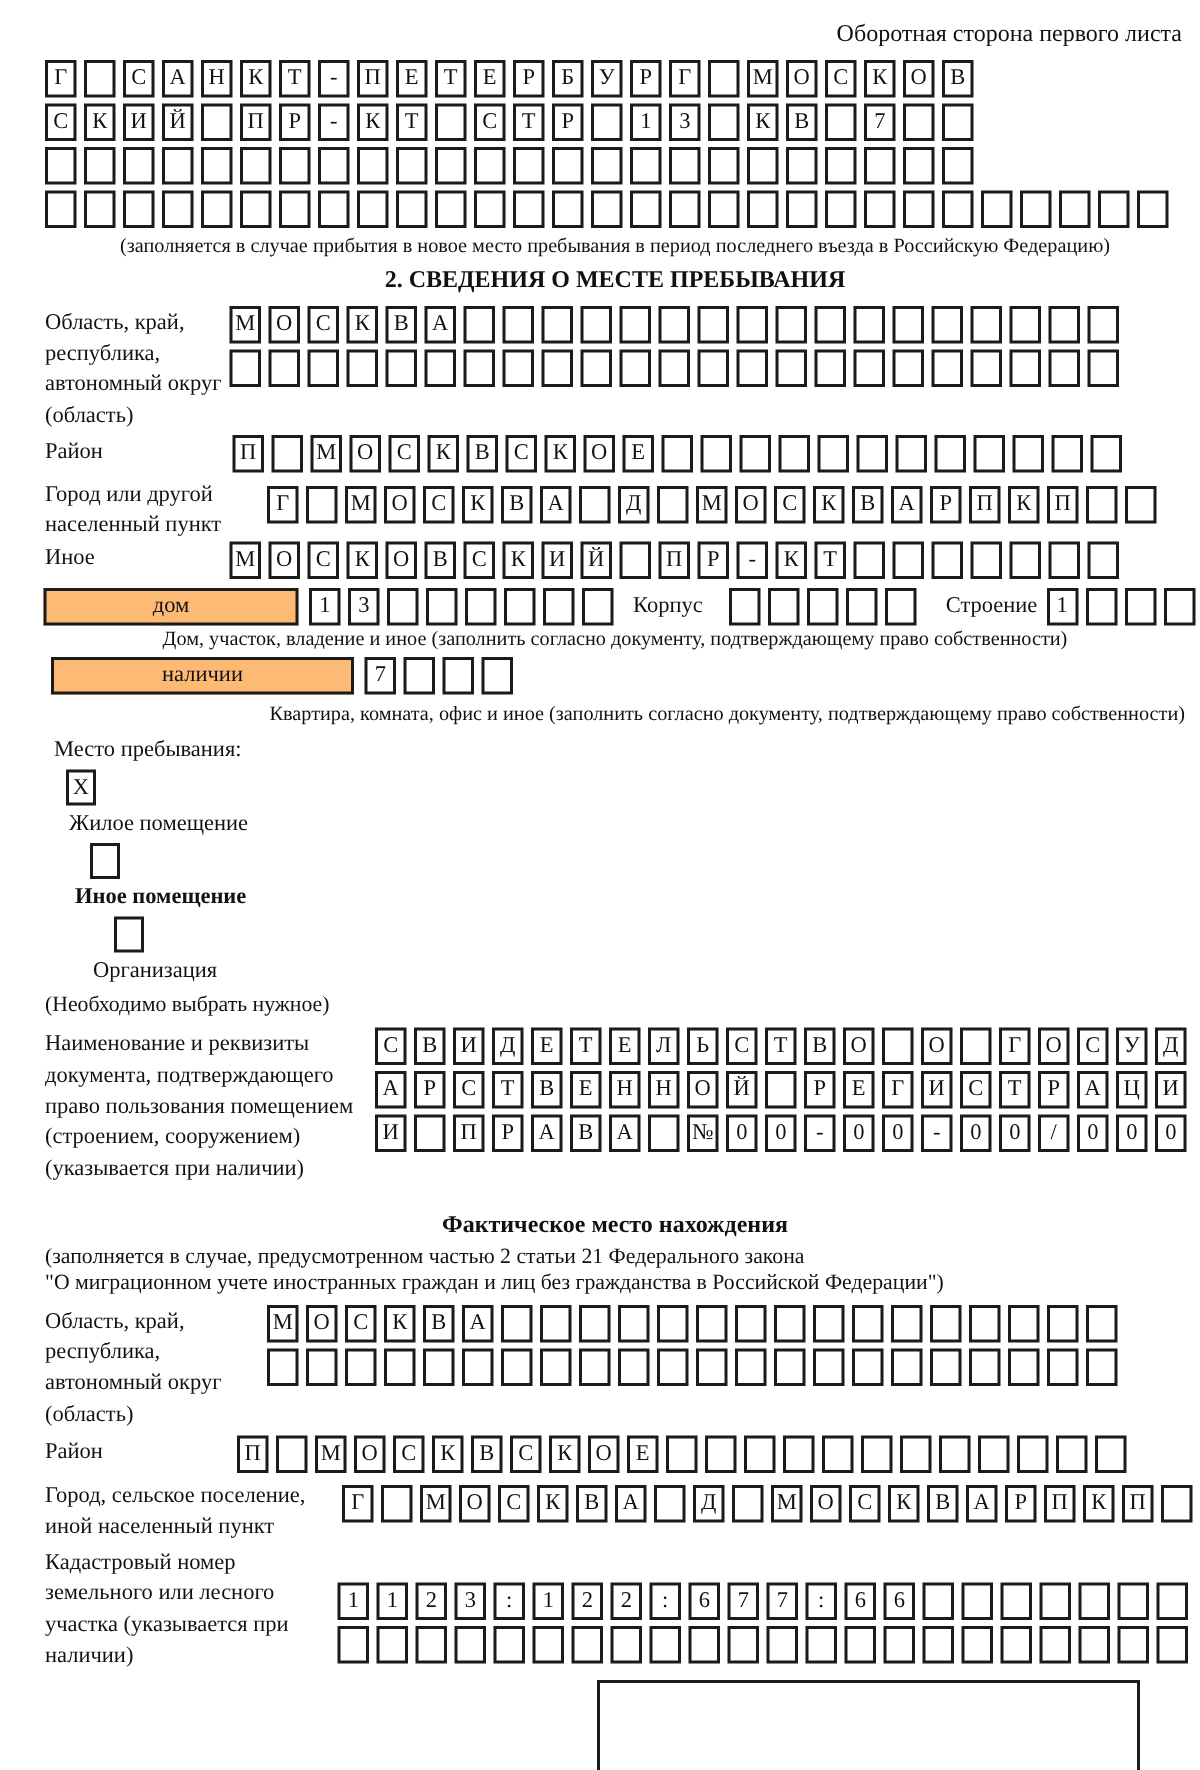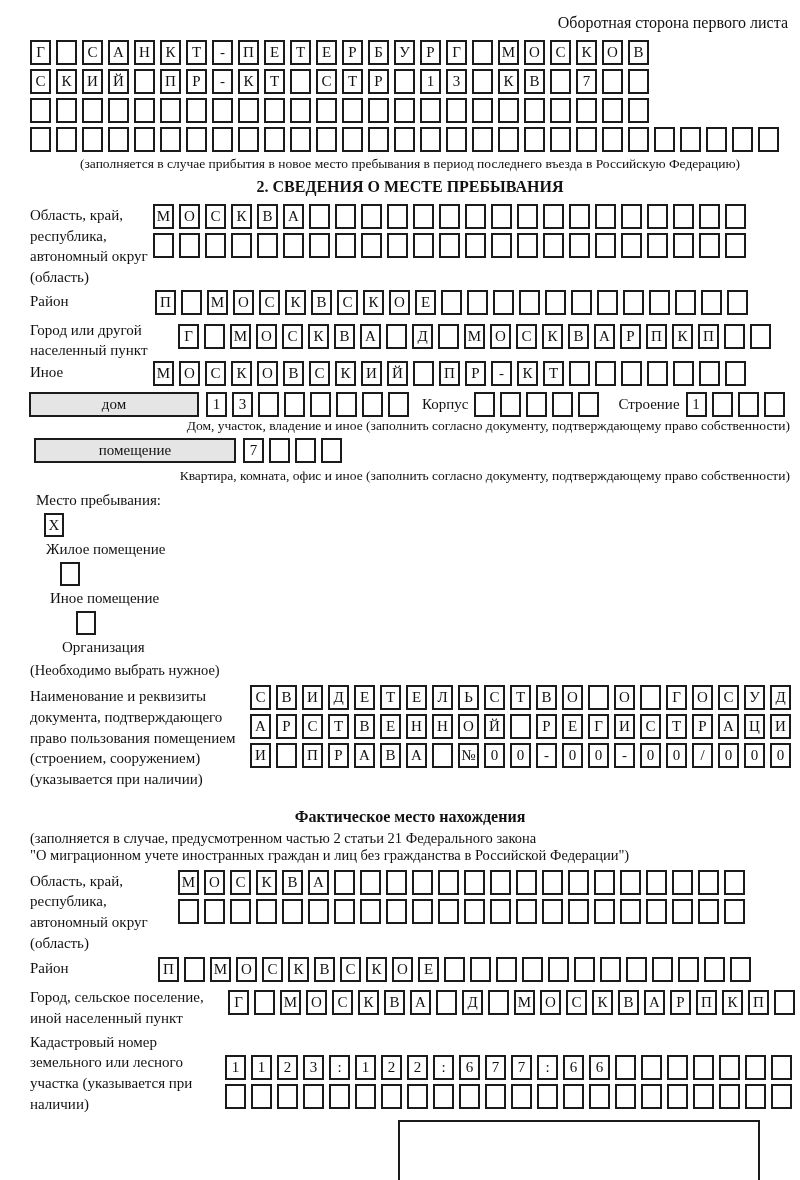--- a/index.html
+++ b/index.html
@@ -17,21 +17,21 @@
     margin-right:5px;flex:0 0 auto;display:flex;align-items:center;justify-content:center;
     font-size:15px;line-height:1;background:#fff;
   }
   .frow{display:flex;align-items:flex-start;}
   .flabel{flex:0 0 auto;line-height:1.38;font-size:15px;padding-top:1px;}
   .fcells{flex:0 0 auto;}
   .caption{font-size:13.5px;text-align:center;margin:1px 0 4px 0;}
   .sec-title{text-align:center;font-weight:bold;font-size:16px;margin:6px 0 8px 0;}
   .wbox{
     box-sizing:border-box;border:2px solid #1b1b1b;height:25px;display:flex;
-    align-items:center;justify-content:center;font-size:15px;background:#e5e5e5;flex:0 0 auto;
+    align-items:center;justify-content:center;font-size:15px;background:#fdba74;flex:0 0 auto;
   }
   .inline-lbl{font-size:15px;line-height:25px;flex:0 0 auto;}
   .chk{
     width:20px;height:24px;box-sizing:border-box;border:2px solid #1b1b1b;
     display:flex;align-items:center;justify-content:center;font-size:15px;flex:0 0 auto;background:#fff;
   }
   .note-center{font-size:14.5px;}
   .stamp-box{
     box-sizing:border-box;border:2px solid #1b1b1b;width:362px;height:175px;
     margin-left:368px;background:#fff;
@@ -319,55 +319,55 @@
     <div class="cellrow" style="margin-bottom:0;">
         <span class="cell">1</span>
         <span class="cell">3</span>
         <span class="cell"></span>
         <span class="cell"></span>
         <span class="cell"></span>
         <span class="cell"></span>
         <span class="cell"></span>
         <span class="cell"></span>
       </div>
-    <div class="inline-lbl" style="margin:0 6px 0 8px;">Корпус</div>
+    <div class="inline-lbl" style="margin:0 18px 0 8px;">Корпус</div>
     <div class="cellrow" style="margin-bottom:0;">
         <span class="cell"></span>
         <span class="cell"></span>
         <span class="cell"></span>
         <span class="cell"></span>
         <span class="cell"></span>
       </div>
     <div class="inline-lbl" style="margin:0 6px 0 14px;">Строение</div>
     <div class="cellrow" style="margin-bottom:0;">
         <span class="cell">1</span>
         <span class="cell"></span>
         <span class="cell"></span>
         <span class="cell"></span>
       </div>
   </div>
-  <div class="caption" style="text-align:right;">Дом, участок, владение и иное (заполнить согласно документу, подтверждающему право собственности)</div>
+  <div class="caption" style="text-align:center;">Дом, участок, владение и иное (заполнить согласно документу, подтверждающему право собственности)</div>
 
   <div class="frow mt4" style="margin-left:4px;">
-    <div class="wbox" style="width:202px;margin-right:7px;">помещение</div>
+    <div class="wbox" style="width:202px;margin-right:7px;">наличии</div>
     <div class="cellrow" style="margin-bottom:0;">
         <span class="cell">7</span>
         <span class="cell"></span>
         <span class="cell"></span>
         <span class="cell"></span>
       </div>
   </div>
   <div class="caption" style="text-align:right;margin-top:5px;">Квартира, комната, офис и иное (заполнить согласно документу, подтверждающему право собственности)</div>
 
   <div class="frow mt4" style="margin-left:6px;flex-direction:column;">
     <div class="inline-lbl">Место пребывания:</div>
     <div class="chk" style="margin-left:8px;">X</div>
     <div class="inline-lbl" style="margin-left:10px;">Жилое помещение</div>
     <div class="chk" style="margin-left:24px;"></div>
-    <div class="inline-lbl" style="margin-left:14px;">Иное помещение</div>
+    <div class="inline-lbl" style="margin-left:14px;font-weight:bold;">Иное помещение</div>
     <div class="chk" style="margin-left:40px;"></div>
     <div class="inline-lbl" style="margin-left:26px;">Организация</div>
   </div>
   <div class="note-center" style="margin:2px 160px 6px 0;">(Необходимо выбрать нужное)</div>
 
   <div class="frow mt2">
     <div class="flabel" style="width:220px;">Наименование и реквизиты документа, подтверждающего право пользования помещением (строением, сооружением) (указывается при наличии)</div>
     <div class="fcells">
       <div class="cellrow">
           <span class="cell">С</span>

